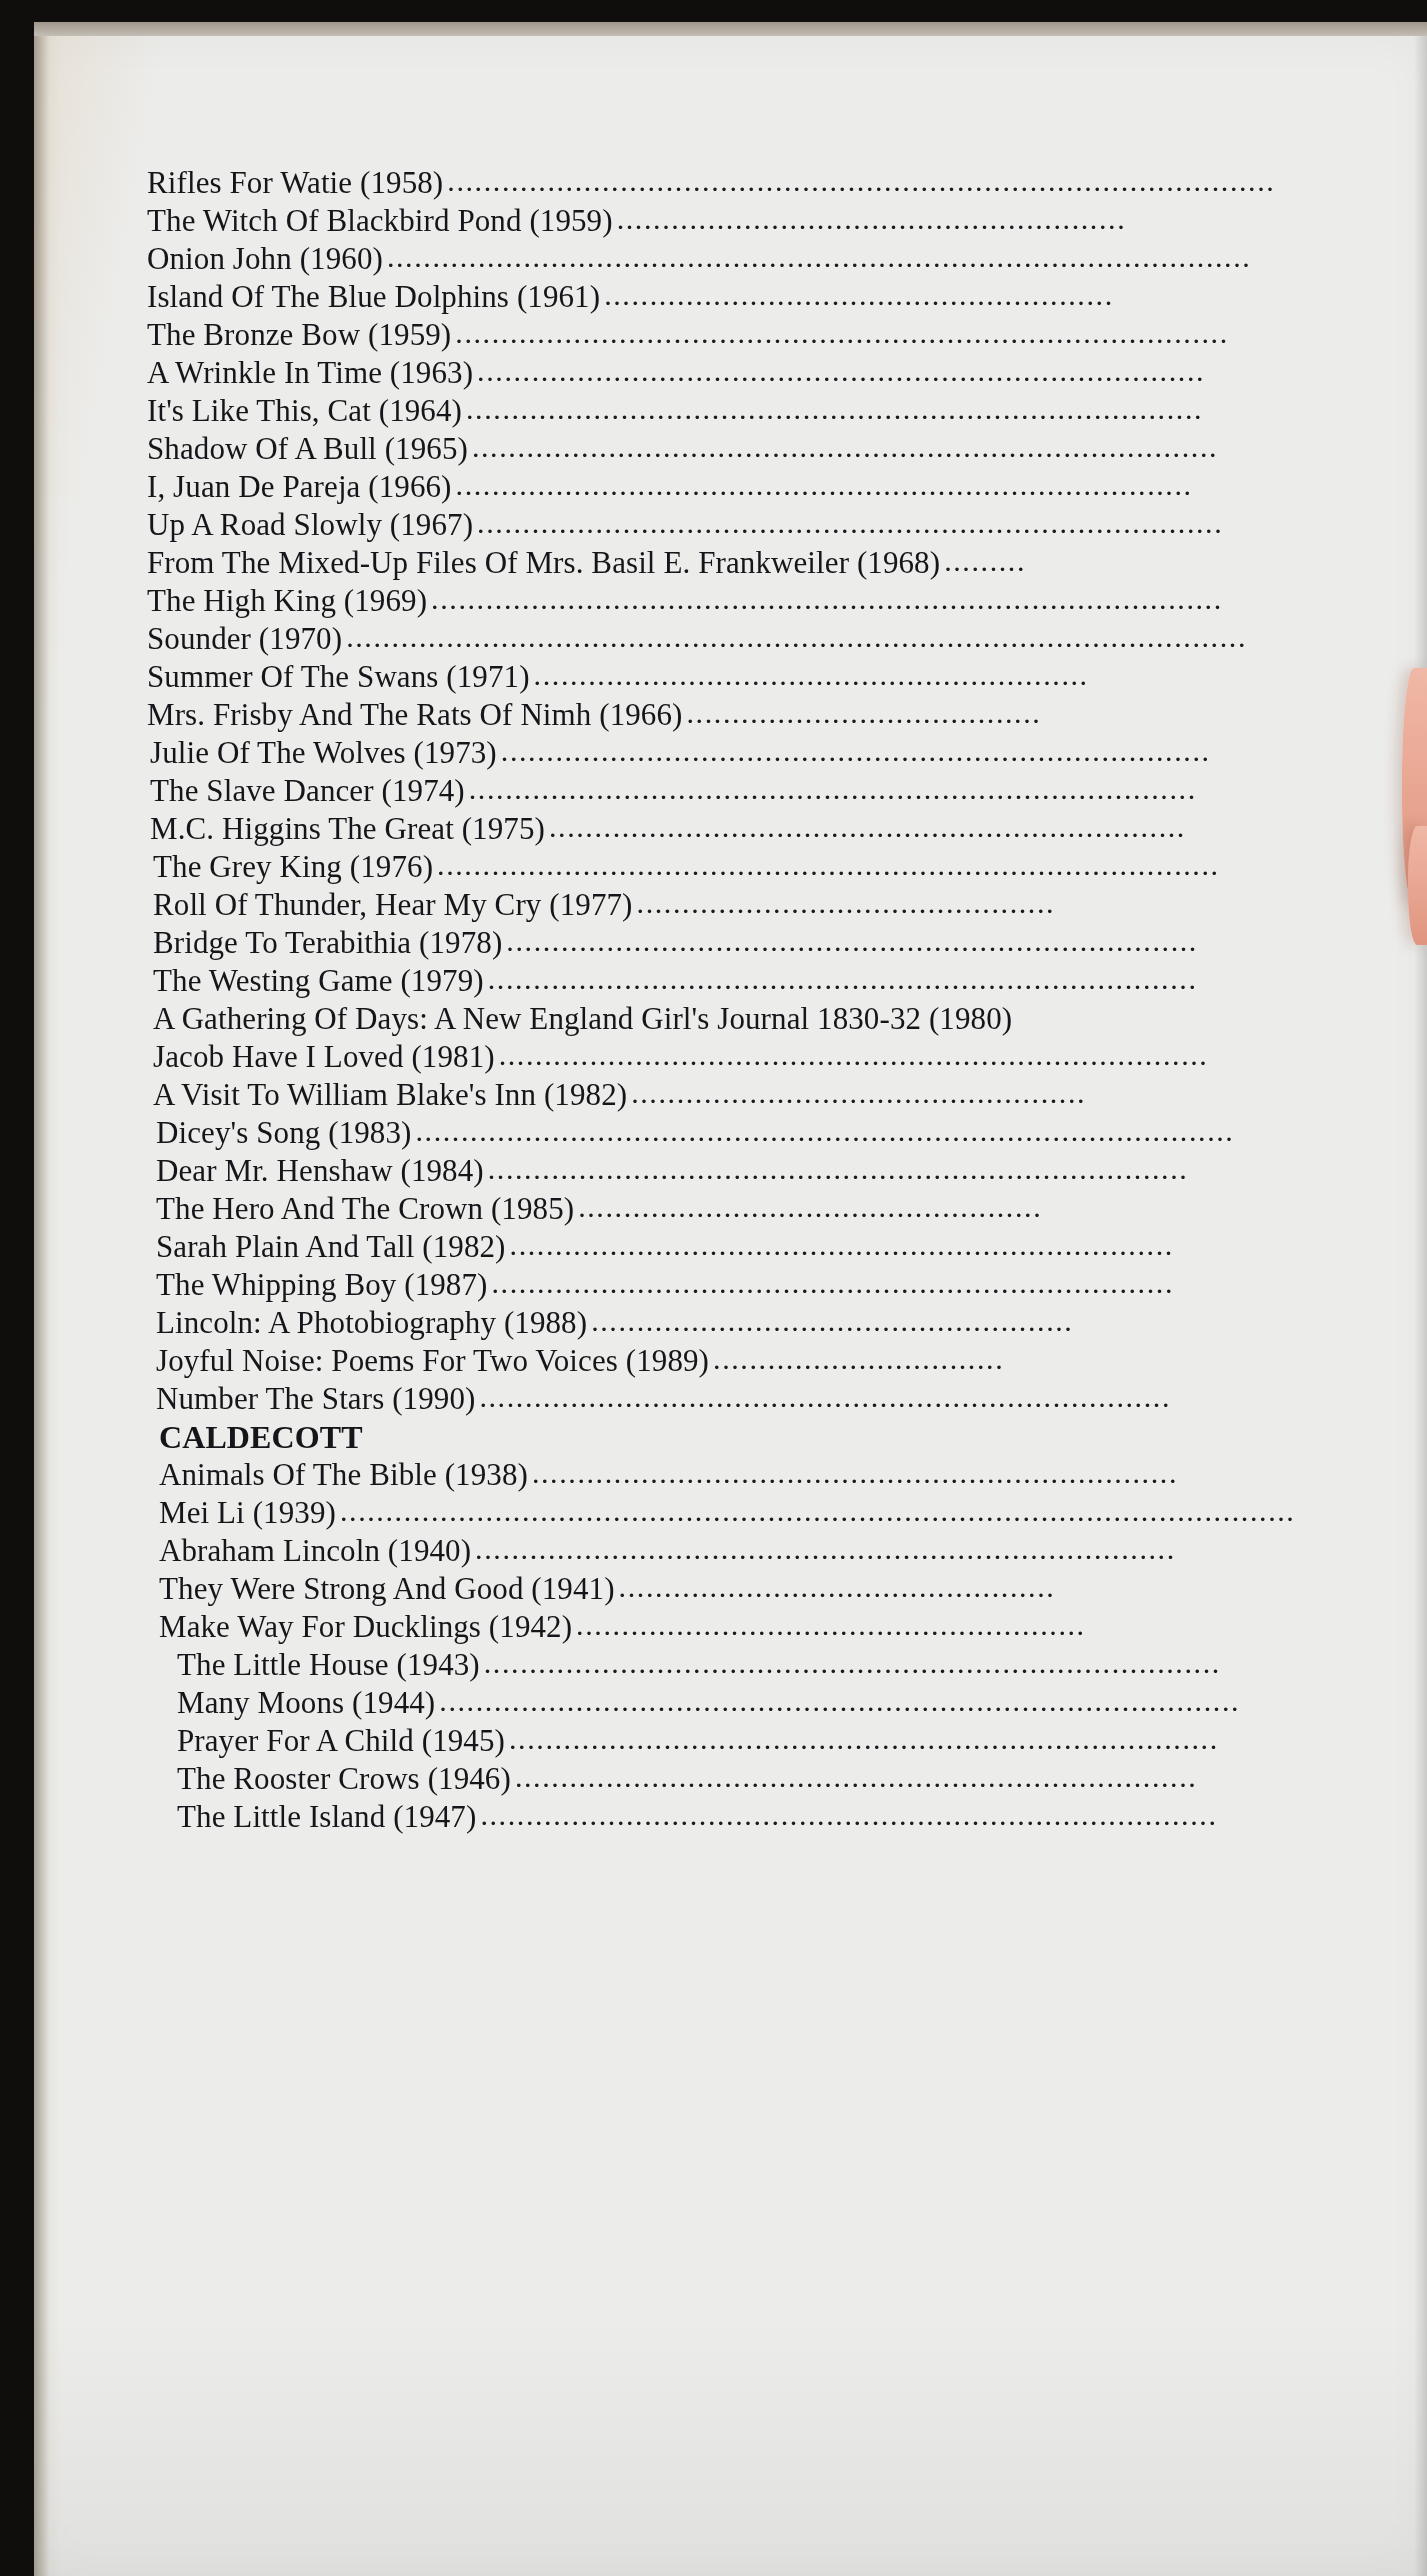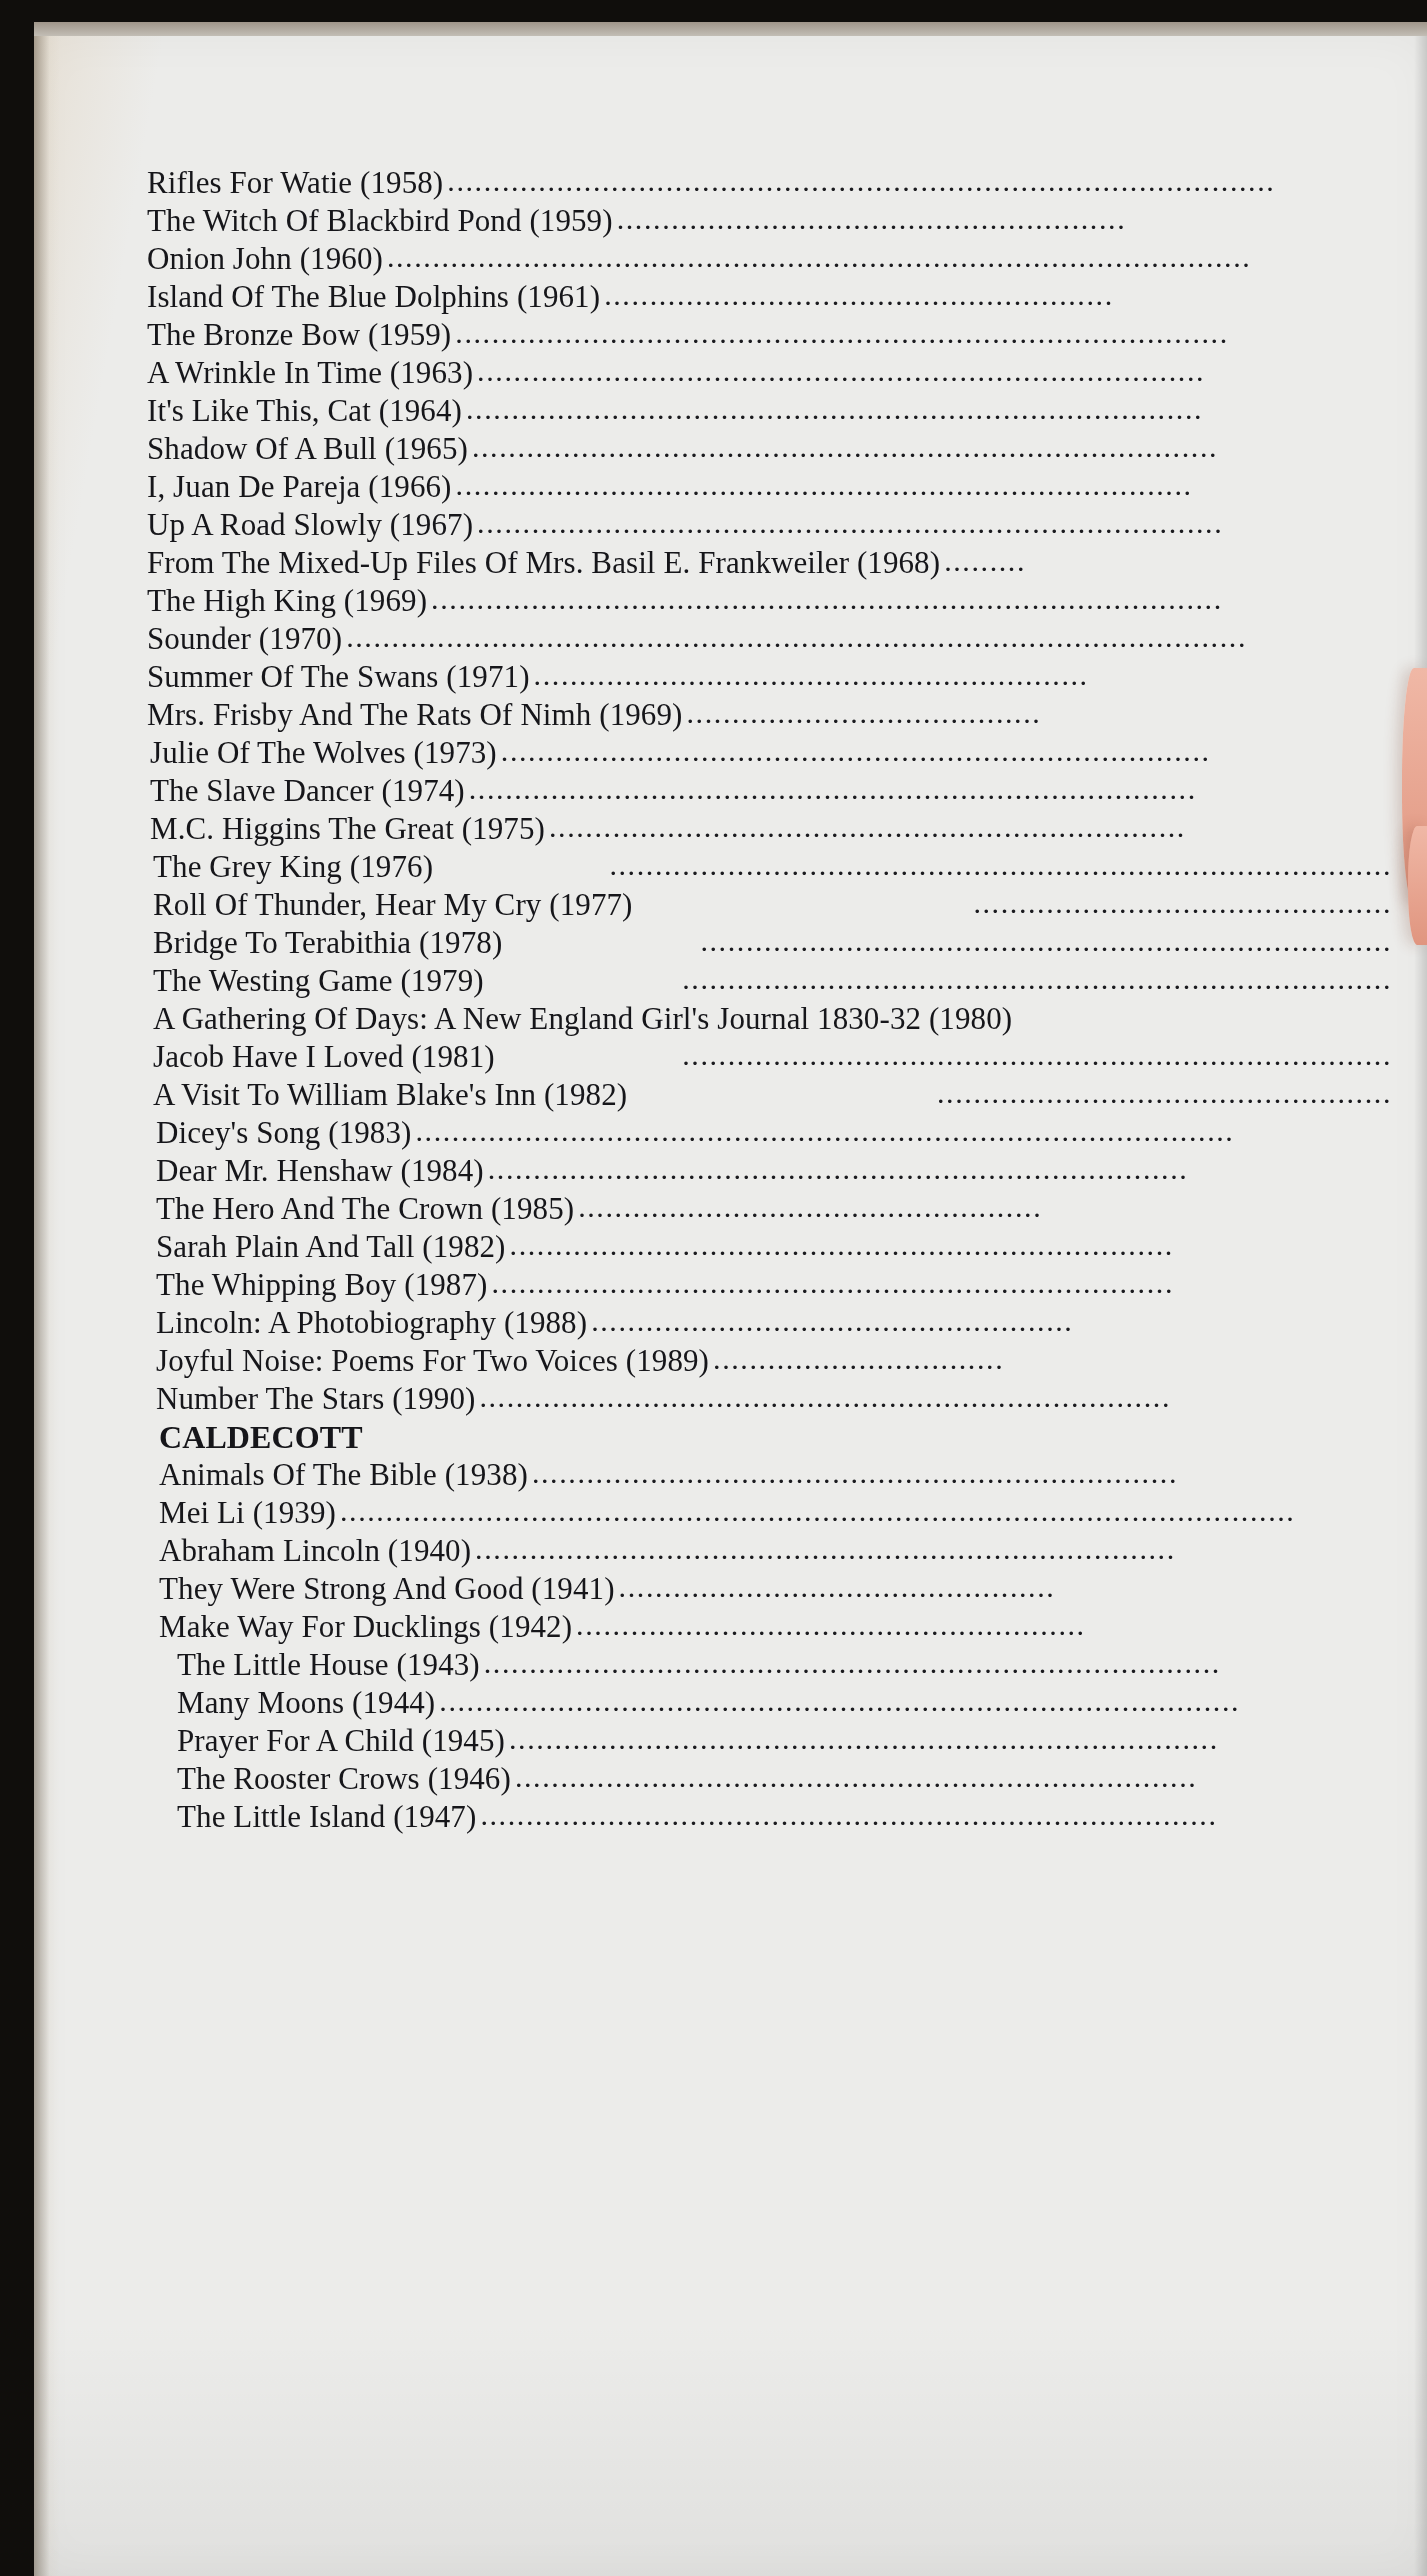--- a/index.html
+++ b/index.html
@@ -103,21 +103,21 @@
   
   .entry.heading {
     font-weight: bold;
     font-size: 32px;
     letter-spacing: 0.6px;
   }
 
   
   .ind-0 { margin-left: 0px; }
   .ind-1 { margin-left: 3px; }
-  .ind-2 { margin-left: 6px; text-align: right; }
+  .ind-2 { margin-left: 6px; }
   .ind-3 { margin-left: 9px; }
   .ind-4 { margin-left: 12px; }
   .ind-5 { margin-left: 30px; }
 
   
   .finger {
     position: absolute;
     right: 0;
     border-radius: 46% 0 0 46%;
     background: linear-gradient(180deg, #f0b8a6, #e0957f);
@@ -207,21 +207,21 @@
         </div>
         <div class="entry ind-0">
           <span class="title">Sounder (1970)</span>
           <span class="leader">...................................................................................................</span>
         </div>
         <div class="entry ind-0">
           <span class="title">Summer Of The Swans (1971)</span>
           <span class="leader">.............................................................</span>
         </div>
         <div class="entry ind-0">
-          <span class="title">Mrs. Frisby And The Rats Of Nimh (1969)</span>
+          <span class="title">Mrs. Frisby And The Rats Of Nimh (1966)</span>
           <span class="leader">.......................................</span>
         </div>
         <div class="entry ind-1">
           <span class="title">Julie Of The Wolves (1973)</span>
           <span class="leader">..............................................................................</span>
         </div>
         <div class="entry ind-1">
           <span class="title">The Slave Dancer (1974)</span>
           <span class="leader">................................................................................</span>
         </div>

